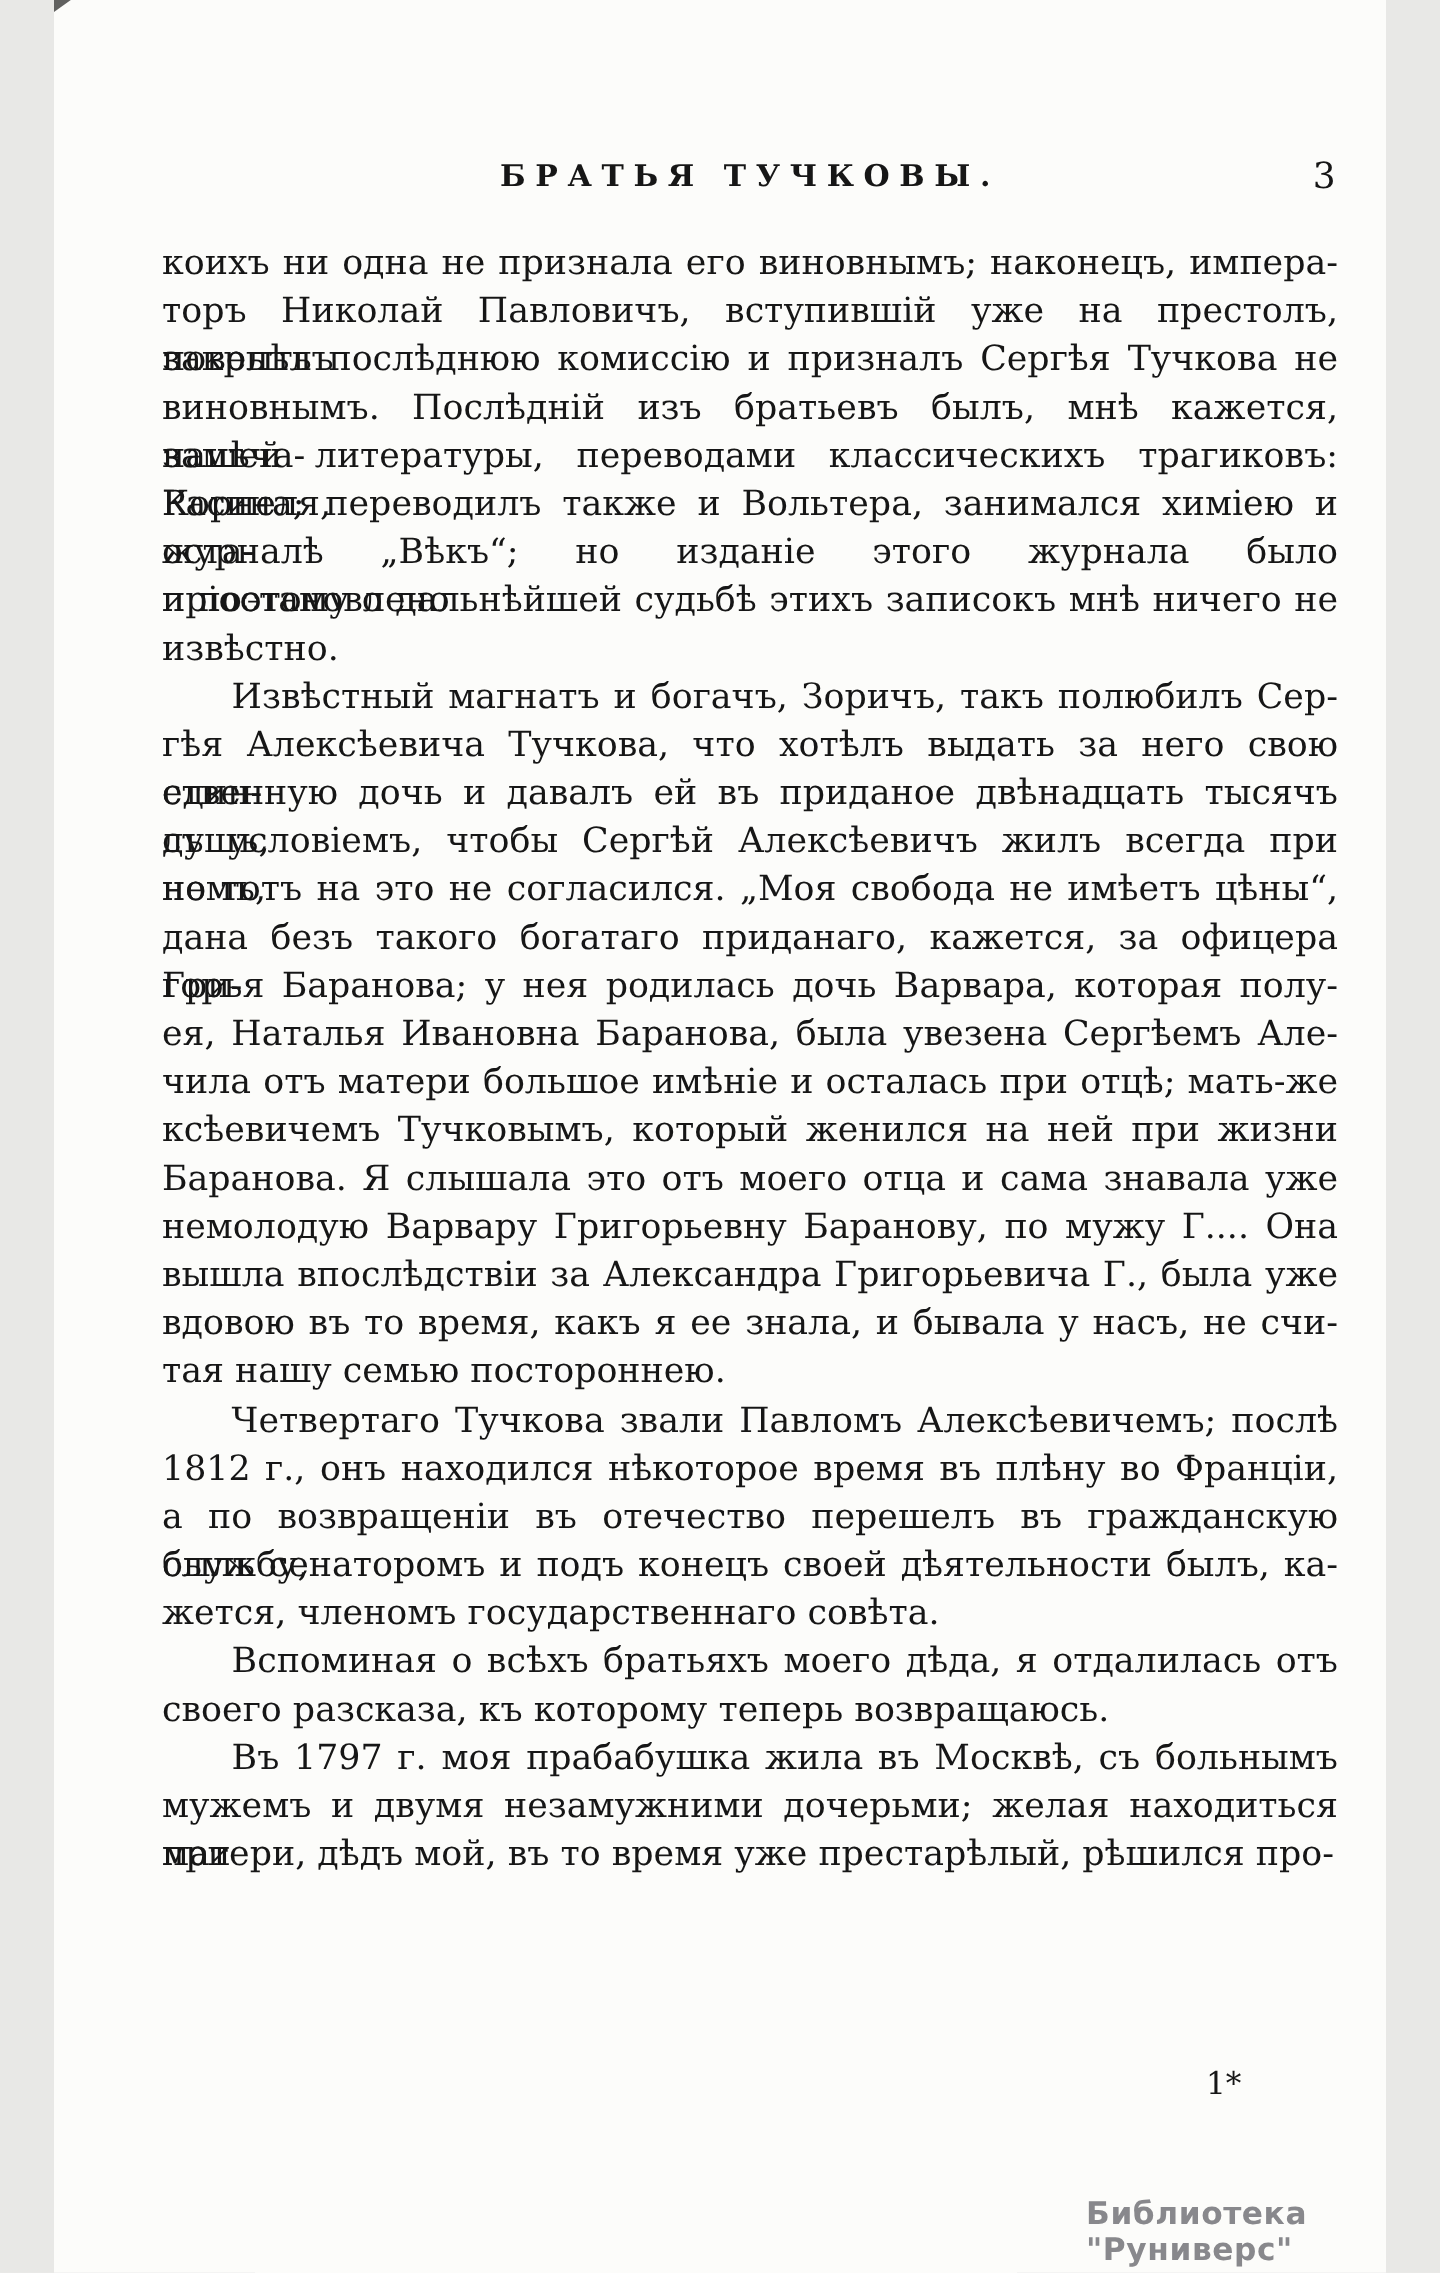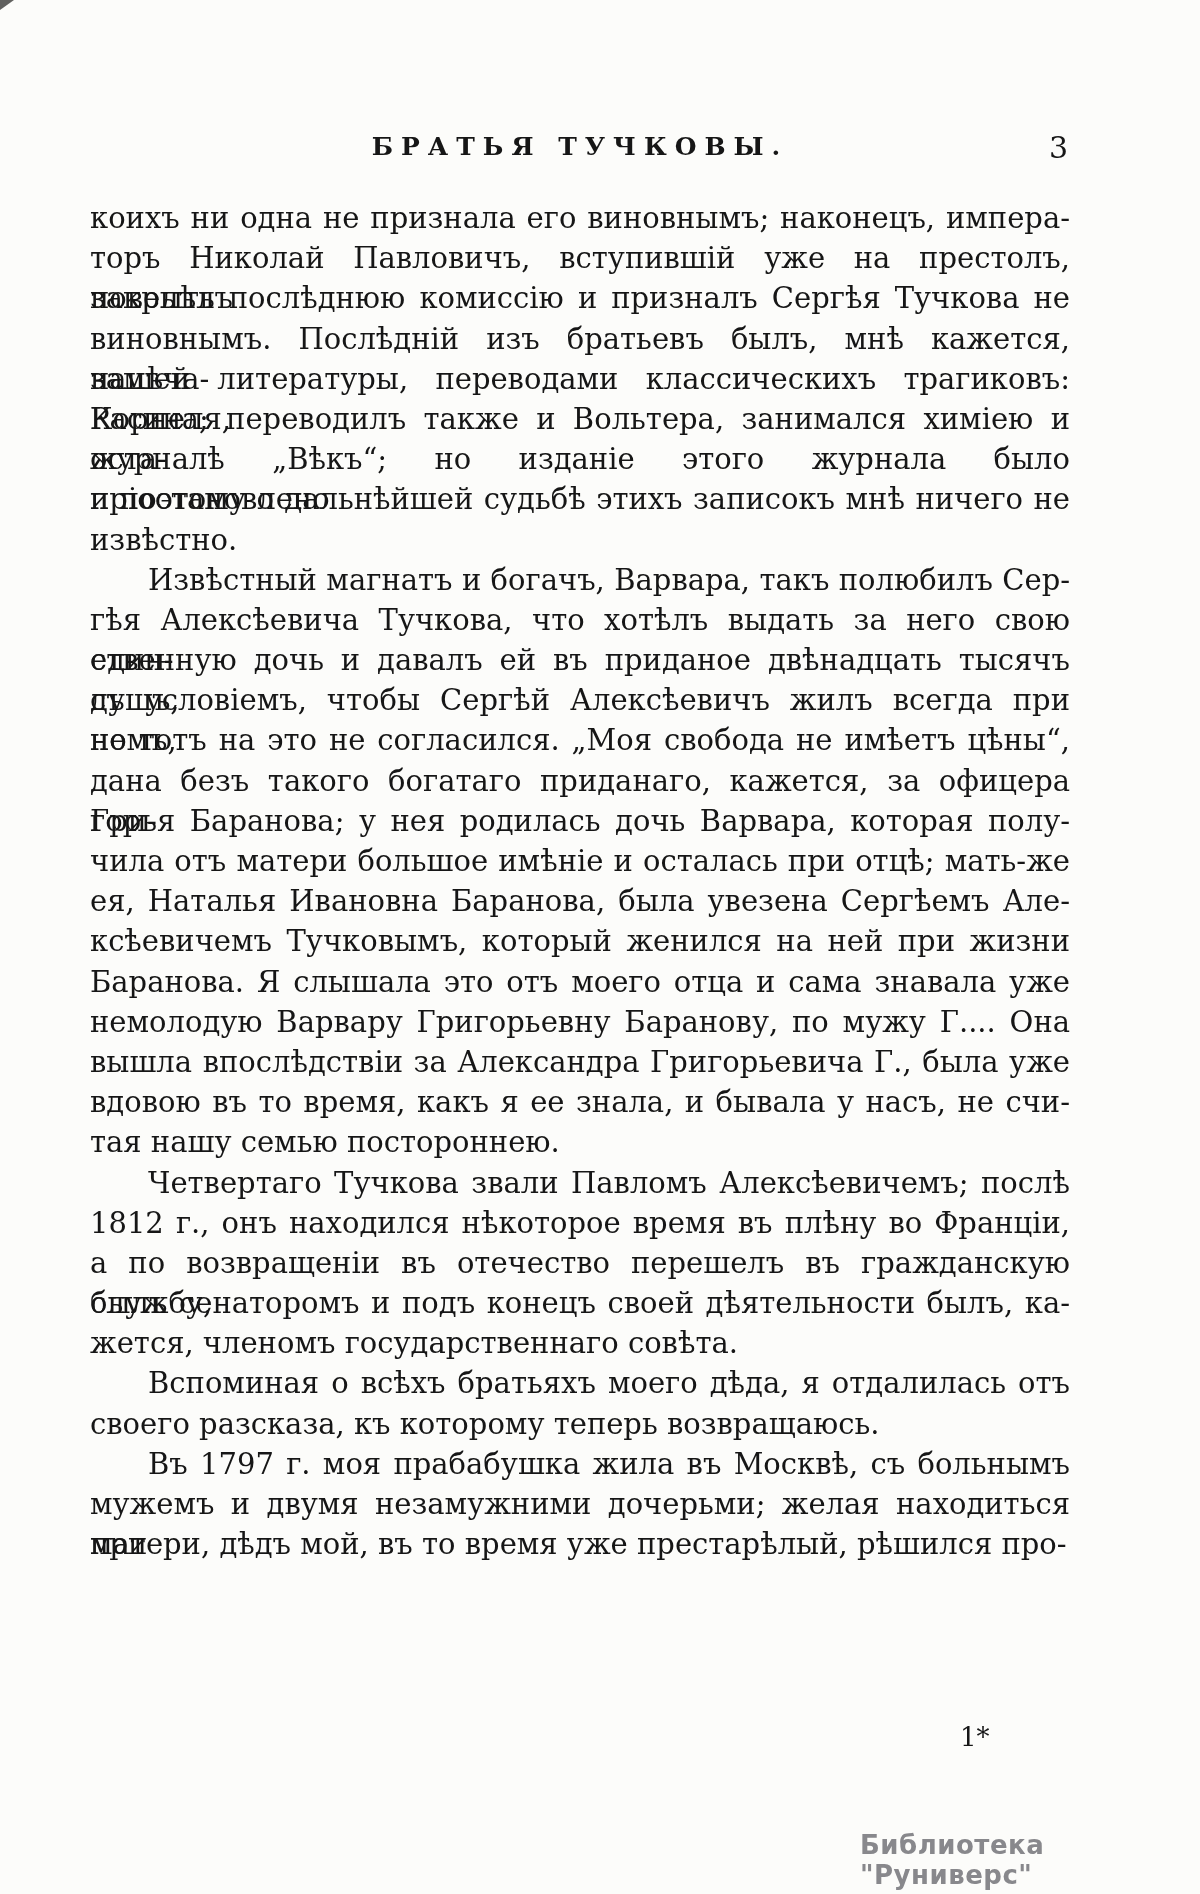--- a/index.html
+++ b/index.html
@@ -2,21 +2,21 @@
 <html lang="ru"><head>
 <meta charset="utf-8">
 <style>
   html, body {
     margin: 0;
     padding: 0;
     background: #e8e8e6;
   }
   .page {
     position: relative;
-    width: 1200px;
+    width: 1110px;
     height: 1894px;
     margin: 0 auto;
     background: #fcfcfa;
     overflow: hidden;
     font-family: "DejaVu Serif", "Liberation Serif", serif;
     color: #161616;
   }
   
   .corner-artifact {
     position: absolute;
@@ -104,29 +104,29 @@
   <div class="text-block">
       <div class="line">коихъ ни одна не признала его виновнымъ; наконецъ, импера-</div>
       <div class="line">торъ Николай Павловичъ, вступившій уже на престолъ, повелѣлъ</div>
       <div class="line">закрыть послѣднюю комиссію и призналъ Сергѣя Тучкова не</div>
       <div class="line">виновнымъ. Послѣдній изъ братьевъ былъ, мнѣ кажется, замѣча-</div>
       <div class="line">нашей литературы, переводами классическихъ трагиковъ: Корнеля,</div>
       <div class="line">Расина; переводилъ также и Вольтера, занимался химіею и оста-</div>
       <div class="line">журналѣ „Вѣкъ“; но изданіе этого журнала было пріостановлено</div>
       <div class="line">и поэтому о дальнѣйшей судьбѣ этихъ записокъ мнѣ ничего не</div>
       <div class="line last">извѣстно.</div>
-      <div class="line indent">Извѣстный магнатъ и богачъ, Варвара, такъ полюбилъ Сер-</div>
+      <div class="line indent">Извѣстный магнатъ и богачъ, Зоричъ, такъ полюбилъ Сер-</div>
       <div class="line">гѣя Алексѣевича Тучкова, что хотѣлъ выдать за него свою един-</div>
       <div class="line">ственную дочь и давалъ ей въ приданое двѣнадцать тысячъ душъ,</div>
       <div class="line">съ условіемъ, чтобы Сергѣй Алексѣевичъ жилъ всегда при немъ,</div>
       <div class="line">но тотъ на это не согласился. „Моя свобода не имѣетъ цѣны“,</div>
       <div class="line">дана безъ такого богатаго приданаго, кажется, за офицера Гри-</div>
       <div class="line">горья Баранова; у нея родилась дочь Варвара, которая полу-</div>
+      <div class="line">ея, Наталья Ивановна Баранова, была увезена Сергѣемъ Але-</div>
       <div class="line">чила отъ матери большое имѣніе и осталась при отцѣ; мать-же</div>
-      <div class="line">ея, Наталья Ивановна Баранова, была увезена Сергѣемъ Але-</div>
       <div class="line">ксѣевичемъ Тучковымъ, который женился на ней при жизни</div>
       <div class="line">Баранова. Я слышала это отъ моего отца и сама знавала уже</div>
       <div class="line">немолодую Варвару Григорьевну Баранову, по мужу Г.... Она</div>
       <div class="line">вышла впослѣдствіи за Александра Григорьевича Г., была уже</div>
       <div class="line">вдовою въ то время, какъ я ее знала, и бывала у насъ, не счи-</div>
       <div class="line last">тая нашу семью постороннею.</div>
       <div class="line indent">Четвертаго Тучкова звали Павломъ Алексѣевичемъ; послѣ</div>
       <div class="line">1812 г., онъ находился нѣкоторое время въ плѣну во Франціи,</div>
       <div class="line">а по возвращеніи въ отечество перешелъ въ гражданскую службу,</div>
       <div class="line">былъ сенаторомъ и подъ конецъ своей дѣятельности былъ, ка-</div>

